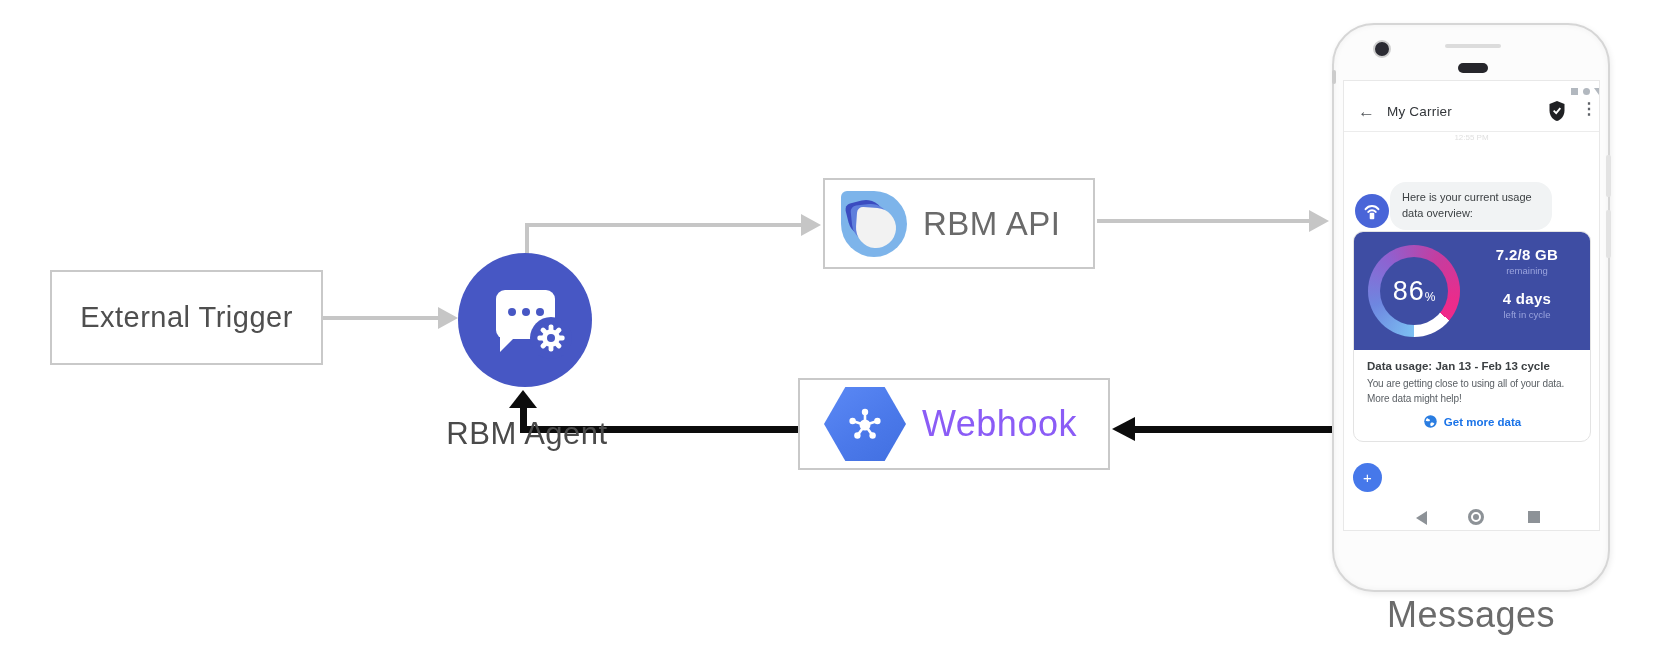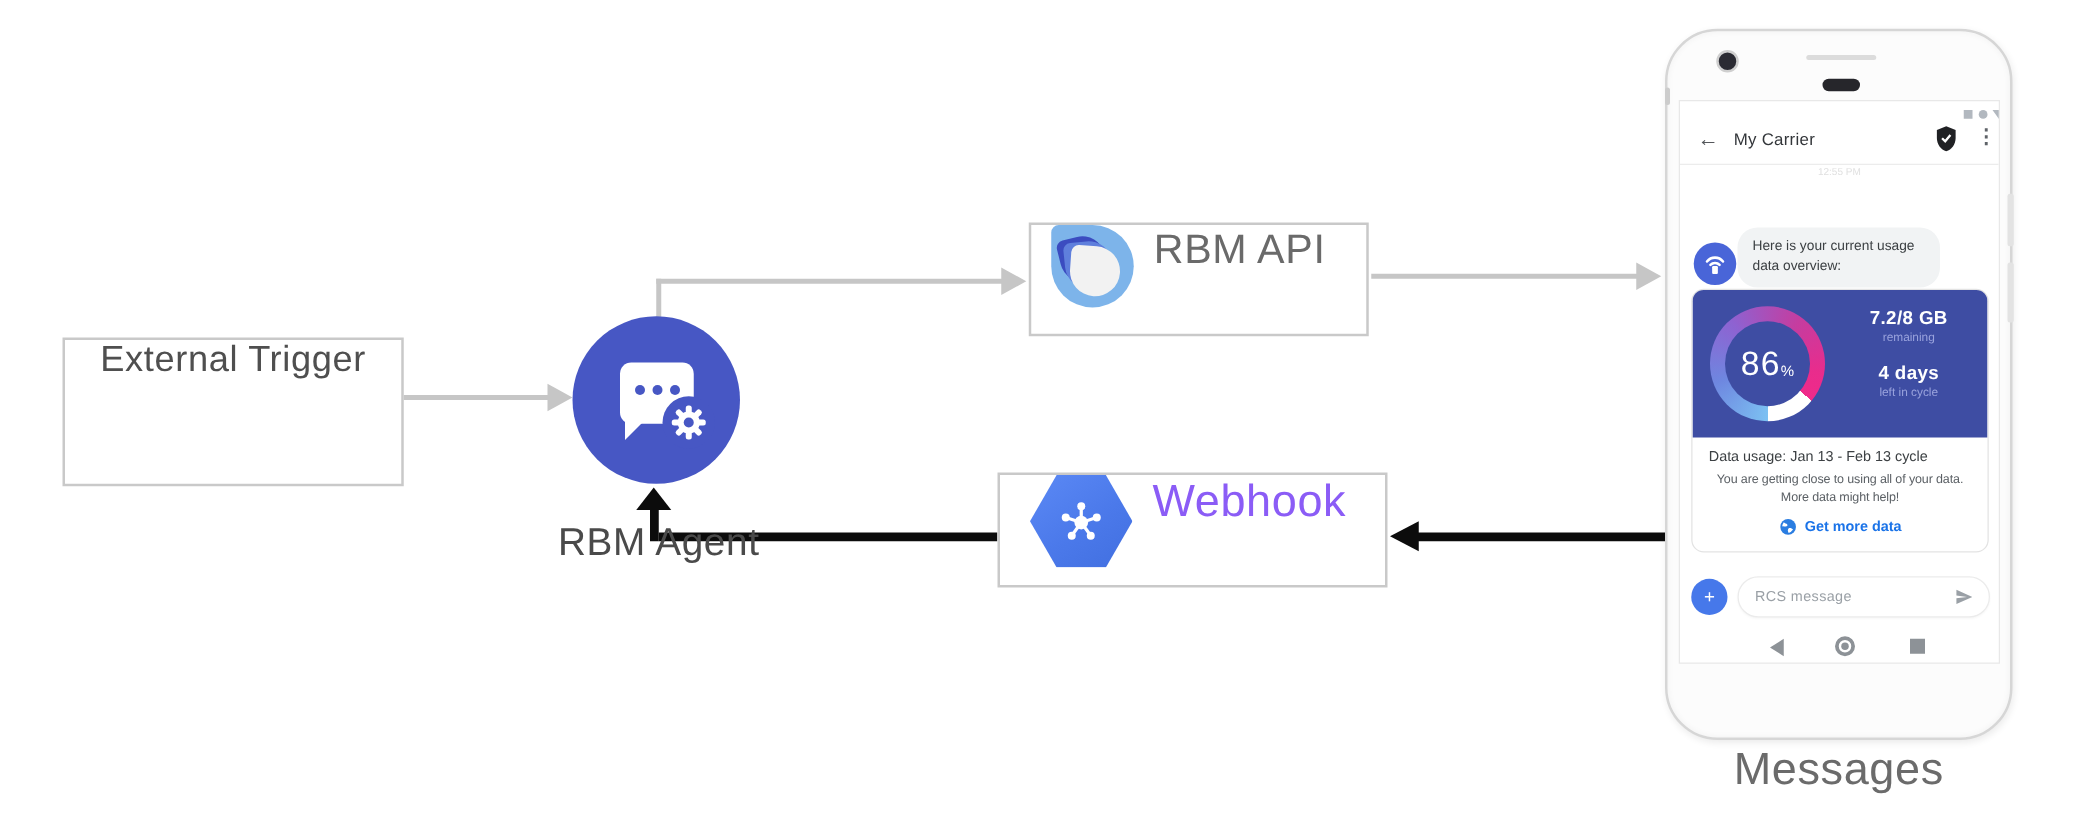--- a/index.html
+++ b/index.html
@@ -1,22 +1,22 @@
 <!DOCTYPE html>
 <html><head>
 <meta charset="utf-8">
 <style>
   html,body{margin:0;padding:0;background:#fff;}
   body{font-family:"Liberation Sans",sans-serif;}
   #canvas{position:relative;width:1669px;height:652px;background:#fff;overflow:hidden;}
 
   
-  .dbox{position:absolute;background:#fff;border:2px solid #c9c9c9;display:flex;justify-content:center;box-sizing:border-box;}
+  .dbox{position:absolute;background:#fff;border:2px solid #c9c9c9;display:flex;align-items:center;justify-content:center;box-sizing:border-box;}
   .dbox-label{font-weight:300;color:#595959;letter-spacing:.5px;}
-  #external-trigger{left:50px;top:270px;width:273px;height:119px;}
+  #external-trigger{left:50px;top:270px;width:273px;height:95px;}
   #external-trigger .dbox-label{font-size:29px;color:#4f4f4f;}
   #rbm-api-box{left:823px;top:178px;width:272px;height:91px;justify-content:flex-start;padding-left:16px;}
   #rbm-api-box .dbox-label{font-size:33px;color:#6a6a6a;margin-left:16px;}
   #webhook-box{left:798px;top:378px;width:312px;height:92px;justify-content:flex-start;padding-left:24px;}
   #webhook-box .dbox-label{font-size:36px;color:#8b5cf6;margin-left:16px;}
 
   .float-label{position:absolute;text-align:center;font-weight:300;letter-spacing:.5px;}
   #rbm-agent-label{left:397px;top:416px;width:260px;font-size:31px;color:#4a4a4a;}
   #messages-label{left:1332px;top:594px;width:278px;font-size:36px;color:#6b6b6b;}
 
@@ -100,22 +100,22 @@
   #gauge-ring{width:92px;height:92px;border-radius:50%;
     background:conic-gradient(from 180deg,#7cc0f2 0deg,#6e87e0 70deg,#8e62d1 140deg,#c43da0 215deg,#e92c8c 280deg,#f02a8a 310deg,#ffffff 310deg,#ffffff 360deg);}
   #gauge-center{position:absolute;left:12px;top:12px;width:68px;height:68px;border-radius:50%;background:#3e4da3;display:flex;align-items:center;justify-content:center;color:#fff;}
   #gauge-center .pct{font-size:27px;font-weight:300;letter-spacing:1px;}
   #gauge-center .pct-sym{font-size:12px;margin-top:12px;}
   #card-stats{position:absolute;left:116px;right:6px;top:14px;text-align:center;color:#fff;}
   .stat-big{font-size:15px;font-weight:700;letter-spacing:.3px;}
   .stat-small{font-size:9.5px;color:#9aa3dd;margin-top:2px;}
   #days-value{margin-top:14px;}
   #card-white{padding:10px 13px 12px 13px;}
-  #card-title{font-size:11.5px;font-weight:400;color:#3c4043;}
-  #card-body{font-size:10px;color:#5b6065;margin-top:4px;line-height:1.5;letter-spacing:-.1px;text-align:center;}
+  #card-title{font-size:11.5px;font-weight:700;color:#3c4043;}
+  #card-body{font-size:10px;color:#5b6065;margin-top:4px;line-height:1.5;letter-spacing:-.1px;}
   #card-body .msg-line{display:block;}
   #card-action{margin-top:8px;display:flex;align-items:center;justify-content:center;gap:6px;}
   #card-action-label{font-size:11.5px;font-weight:700;color:#1a73e8;}
 
   
   #plus-btn{position:absolute;left:9px;top:382px;width:29px;height:29px;border-radius:50%;background:#4678ea;color:#fff;display:flex;align-items:center;justify-content:center;font-size:15px;}
   #input-pill{position:absolute;left:46px;top:380px;width:202px;height:33px;border:1.5px solid #ebebeb;border-radius:17px;box-sizing:border-box;background:#fff;display:flex;align-items:center;box-shadow:0 1px 2px rgba(0,0,0,.04);}
   #input-pill input{border:none;outline:none;flex:1;font-size:11.5px;color:#3c4043;padding-left:13px;background:transparent;font-family:"Liberation Sans",sans-serif;letter-spacing:.3px;}
   #input-pill input::placeholder{color:#9aa0a6;}
   #send-btn{margin-right:11px;display:flex;}
@@ -277,28 +277,20 @@
               <path fill="#ffffff" d="M13.5 13.5 c1.8 -.4 3.6 .6 4.8 2 a10 10 0 0 1 -5.6 4.2 c-.4 -1.6 -1.4 -2.4 -1 -3.8 c.3 -1.1 .8 -2.2 1.8 -2.4 Z"></path>
             </svg>
             <span id="card-action-label">Get more data</span>
           </div>
         </div>
       </div>
 
       <div id="plus-btn">
         <span>+</span>
       </div>
-      <div id="input-pill">
-        <input type="text" readonly="" placeholder="RCS message" style="">
-        <span id="send-btn">
-          <svg width="17" height="17" viewBox="0 0 24 24">
-            <path fill="#9aa0a6" d="M3 4 L21 12 L3 20 L3 13.5 L15 12 L3 10.5 Z"></path>
-          </svg>
-        </span>
-      </div>
 
       <div id="nav-back"></div>
       <div id="nav-home">
           <span></span>
         </div>
       <div id="nav-recents"></div>
     </div>
   </div>
 
   <div class="float-label" id="messages-label">Messages</div>

